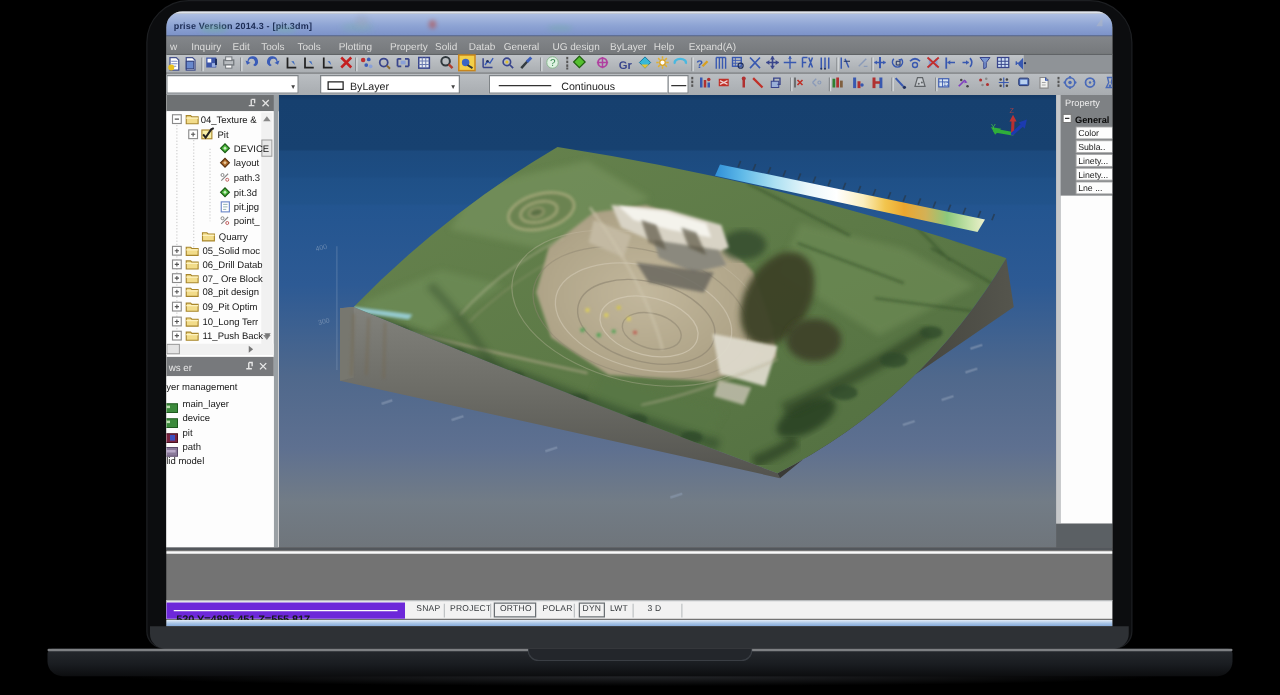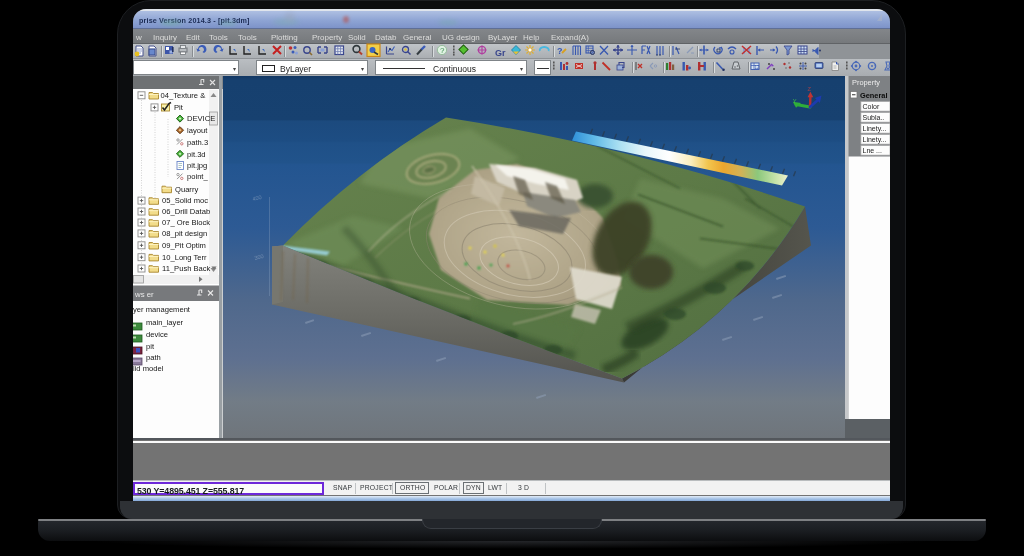--- a/index.html
+++ b/index.html
@@ -29,21 +29,21 @@
 .viewport{left:90px;top:67px;width:622px;height:362px;}
 .propborder{left:712px;top:67px;width:4px;height:343px;background:#c6c8ca;}
 .prop{left:716px;top:67px;width:41px;height:343px;background:#7e8184;}
 .propfoot{left:712px;top:410px;width:45px;height:19px;background:#5b6064;}
 .darkline{left:0;top:429px;width:757px;height:2.2px;background:#53575c;}
 .lightline{left:0;top:431.5px;width:757px;height:2px;background:#fafafa;}
 .cmd{left:0;top:433.5px;width:757px;height:37px;background:#fdfdfd;}
 .cmdtxt{left:-2px;top:0.5px;font-family:"Liberation Mono",monospace;font-size:8.5px;color:#3a3a3a;letter-spacing:.3px;}
 .hair{position:absolute;width:757px;height:1px;background:#cdd0d2;}
 .status{left:0;top:470.5px;width:757px;height:15.5px;background:#f2f2f2;border-top:1px solid #b9bcbe;}
-.coord{left:0;top:1px;width:191px;height:13.5px;background:#fbfbfb;border:2px solid #6d28d9;}
+.coord{left:0;top:1px;width:191px;height:13.5px;background:#fbfbfb;border:6px solid #6d28d9;}
 .coordtxt{left:2px;top:2px;font-size:8.8px;font-weight:700;color:#15191c;letter-spacing:-0.1px;}
 .sbtn{position:absolute;top:3.5px;font-size:6.8px;color:#33373a;letter-spacing:.2px;}
 .sbox{position:absolute;top:1.5px;height:11.5px;border:1px solid #6b7074;}
 .ssep{position:absolute;top:2px;width:1px;height:11px;background:#c0c3c5;}
 .bluestrip{left:0;top:486.5px;width:757px;height:5.5px;background:linear-gradient(#e3ecf7,#a6c3e6 55%,#85a9d8);}
 </style></head>
 <body>
 <div class="wrap">
   <div class="abs bezel"></div>
   <div class="abs bezfoot"></div>
@@ -420,21 +420,21 @@
     </svg>
 
     <div class="combo" style="left:0;top:51px;width:106px;height:15px">
         <span class="comboarrow" style="right:2px;top:4px">▾</span>
       </div>
     <div class="combo" style="left:123px;top:51px;width:112px;height:15px">
       <span class="abs" style="left:5px;top:3.5px;width:13px;height:7px;background:#fff;border:1.2px solid #222"></span>
       <span class="abs" style="left:23px;top:2.5px;font-size:8.5px;color:#222">ByLayer</span>
       <span class="comboarrow" style="right:3px;top:4px">▾</span>
       </div>
-    <div class="combo" style="left:242px;top:51px;width:152px;height:15px">
+    <div class="combo" style="left:258px;top:51px;width:152px;height:15px">
       <span class="abs" style="left:7px;top:7px;width:42px;height:1.4px;background:#333"></span>
       <span class="abs" style="left:57px;top:2.5px;font-size:8.5px;color:#222">Continuous</span>
       <span class="comboarrow" style="right:3px;top:4px">▾</span>
       </div>
     <div class="combo" style="left:401px;top:51px;width:17px;height:15px">
       <span class="abs" style="left:2px;top:7px;width:12px;height:1.4px;background:#333"></span>
       </div>
     <div class="abs dock"></div>
 
     <svg class="abs" style="left:0;top:67px" width="90" height="362" font-family="Liberation Sans,sans-serif">

